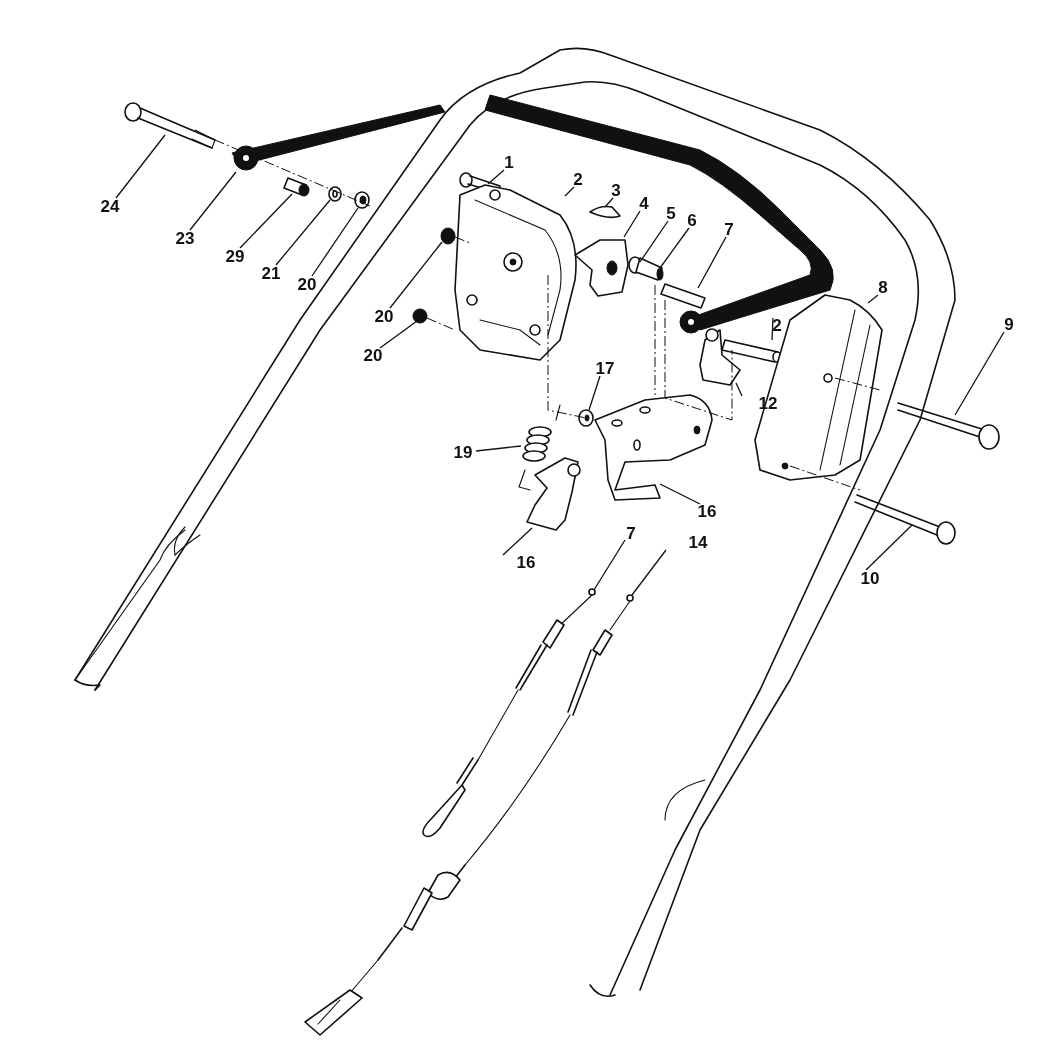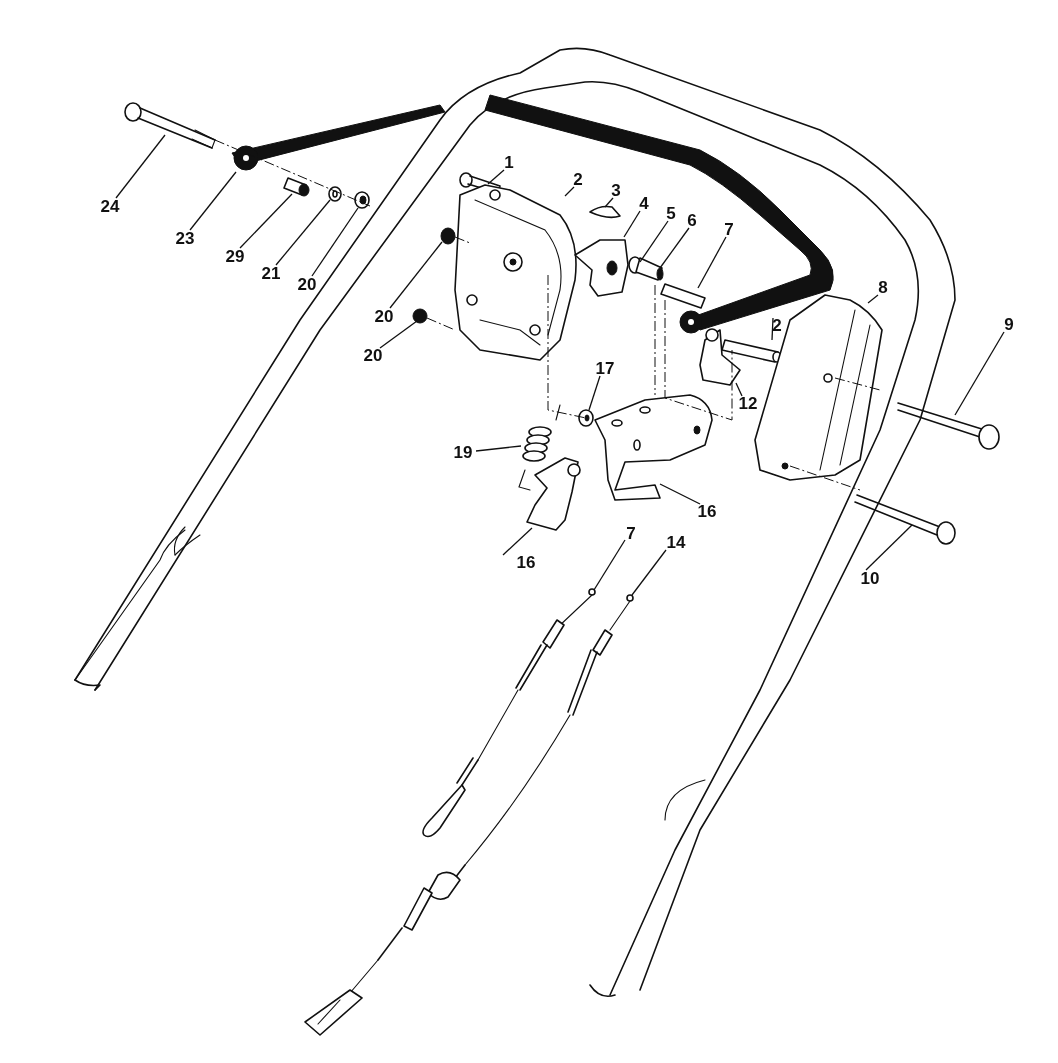--- a/index.html
+++ b/index.html
@@ -226,23 +226,23 @@
   <span class="lbl" style="left:578px;top:179px">2</span>
   <span class="lbl" style="left:616px;top:190px">3</span>
   <span class="lbl" style="left:644px;top:203px">4</span>
   <span class="lbl" style="left:671px;top:213px">5</span>
   <span class="lbl" style="left:692px;top:220px">6</span>
   <span class="lbl" style="left:729px;top:229px">7</span>
   <span class="lbl" style="left:883px;top:287px">8</span>
   <span class="lbl" style="left:1009px;top:324px">9</span>
   <span class="lbl" style="left:870px;top:578px">10</span>
   <span class="lbl" style="left:777px;top:325px">2</span>
-  <span class="lbl" style="left:748px;top:403px">12</span>
+  <span class="lbl" style="left:768px;top:403px">12</span>
   <span class="lbl" style="left:707px;top:511px">16</span>
-  <span class="lbl" style="left:676px;top:542px">14</span>
+  <span class="lbl" style="left:698px;top:542px">14</span>
   <span class="lbl" style="left:631px;top:533px">7</span>
   <span class="lbl" style="left:526px;top:562px">16</span>
   <span class="lbl" style="left:605px;top:368px">17</span>
   <span class="lbl" style="left:463px;top:452px">19</span>
   <span class="lbl" style="left:373px;top:355px">20</span>
   <span class="lbl" style="left:384px;top:316px">20</span>
   <span class="lbl" style="left:307px;top:284px">20</span>
   <span class="lbl" style="left:271px;top:273px">21</span>
   <span class="lbl" style="left:235px;top:256px">29</span>
   <span class="lbl" style="left:185px;top:238px">23</span>

